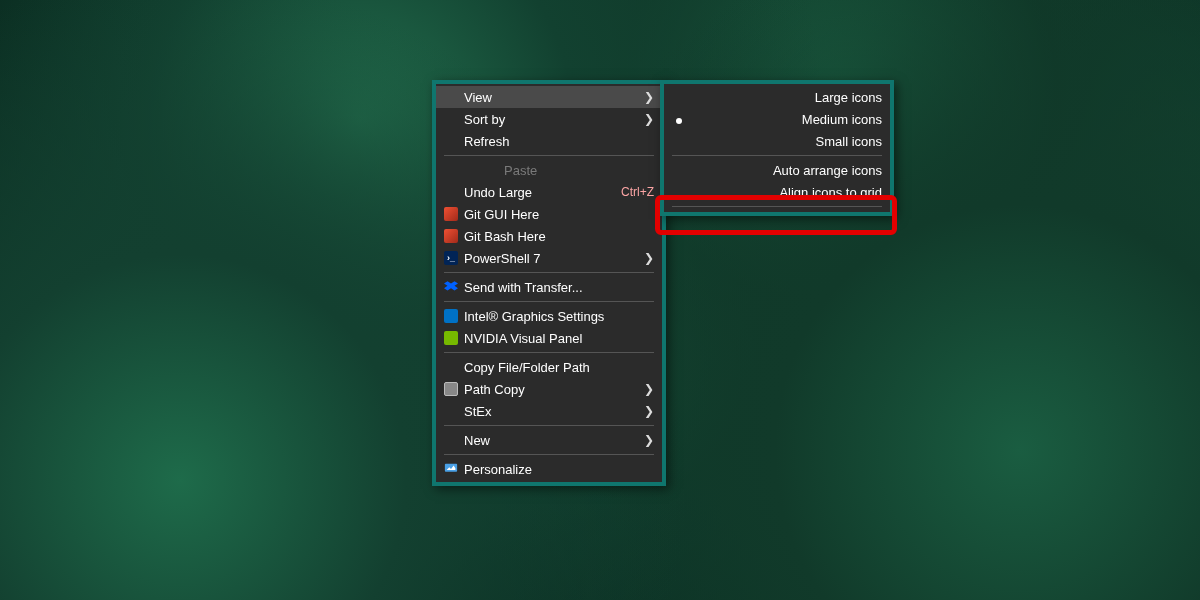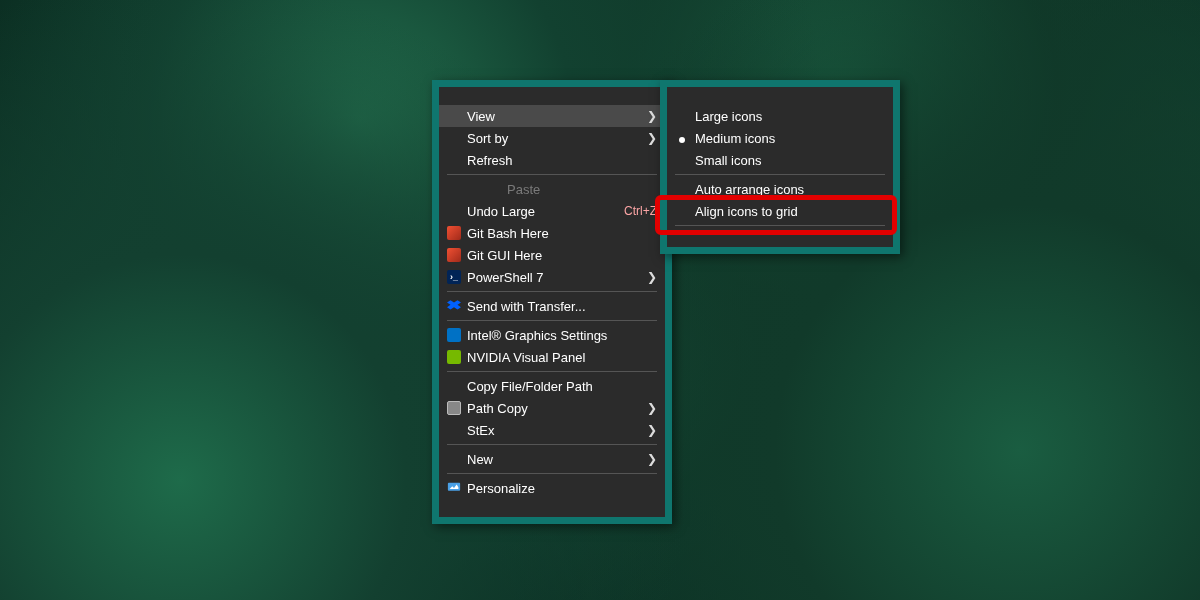--- a/index.html
+++ b/index.html
@@ -24,26 +24,26 @@
       radial-gradient(circle at 30% 20%, #226e4d 0%, #124130 22%, transparent 48%),
       radial-gradient(circle at 70% 15%, #1a5d41 0%, #103828 22%, transparent 50%),
       radial-gradient(circle at 50% 55%, #1d654a 0%, #0d382a 25%, transparent 55%),
       radial-gradient(circle at 90% 40%, #1a5b41 0%, #0d3527 25%, transparent 55%),
       #08261c;
   }
 
   .menu {
     position: absolute;
     background: #2b2b2b;
-    border: 7px solid #0f766e;
+    border: 4px solid #0f766e;
     box-shadow: 3px 3px 10px rgba(0,0,0,.5);
-    padding: 18px 0;
+    padding: 2px 0;
   }
   .menu.main { left: 432px; top: 80px; width: 226px; }
-  .menu.sub  { left: 660px; top: 80px; width: 226px; }
+  .menu.sub  { left: 660px; top: 80px; width: 226px; text-align: right; }
 
   .item {
     display: flex;
     align-items: center;
     height: 22px;
     padding: 0 8px 0 6px;
     white-space: nowrap;
     position: relative;
   }
   .item .ic {
@@ -120,28 +120,28 @@
     <span class="ic"></span>
     <span class="lbl">Undo Large</span>
     <span class="accel">Ctrl+Z</span>
   </div>
 
 
   <div class="item">
     <span class="ic">
       <span class="sq" style="background:linear-gradient(135deg,#f05033,#a12a1a);"></span>
     </span>
+    <span class="lbl">Git GUI Here</span>
+  </div>
+
+  <div class="item">
+    <span class="ic">
+      <span class="sq" style="background:linear-gradient(135deg,#f05033,#a12a1a);"></span>
+    </span>
     <span class="lbl">Git Bash Here</span>
-  </div>
-
-  <div class="item">
-    <span class="ic">
-      <span class="sq" style="background:linear-gradient(135deg,#f05033,#a12a1a);"></span>
-    </span>
-    <span class="lbl">Git GUI Here</span>
   </div>
 
   <div class="item">
     <span class="ic">
       <span class="sq" style="background:#012456;display:flex;align-items:center;justify-content:center;color:#fff;font-size:9px;font-weight:bold;">›_</span>
     </span>
     <span class="lbl">PowerShell 7</span>
     <span class="arrow">❯</span>
   </div>
 

